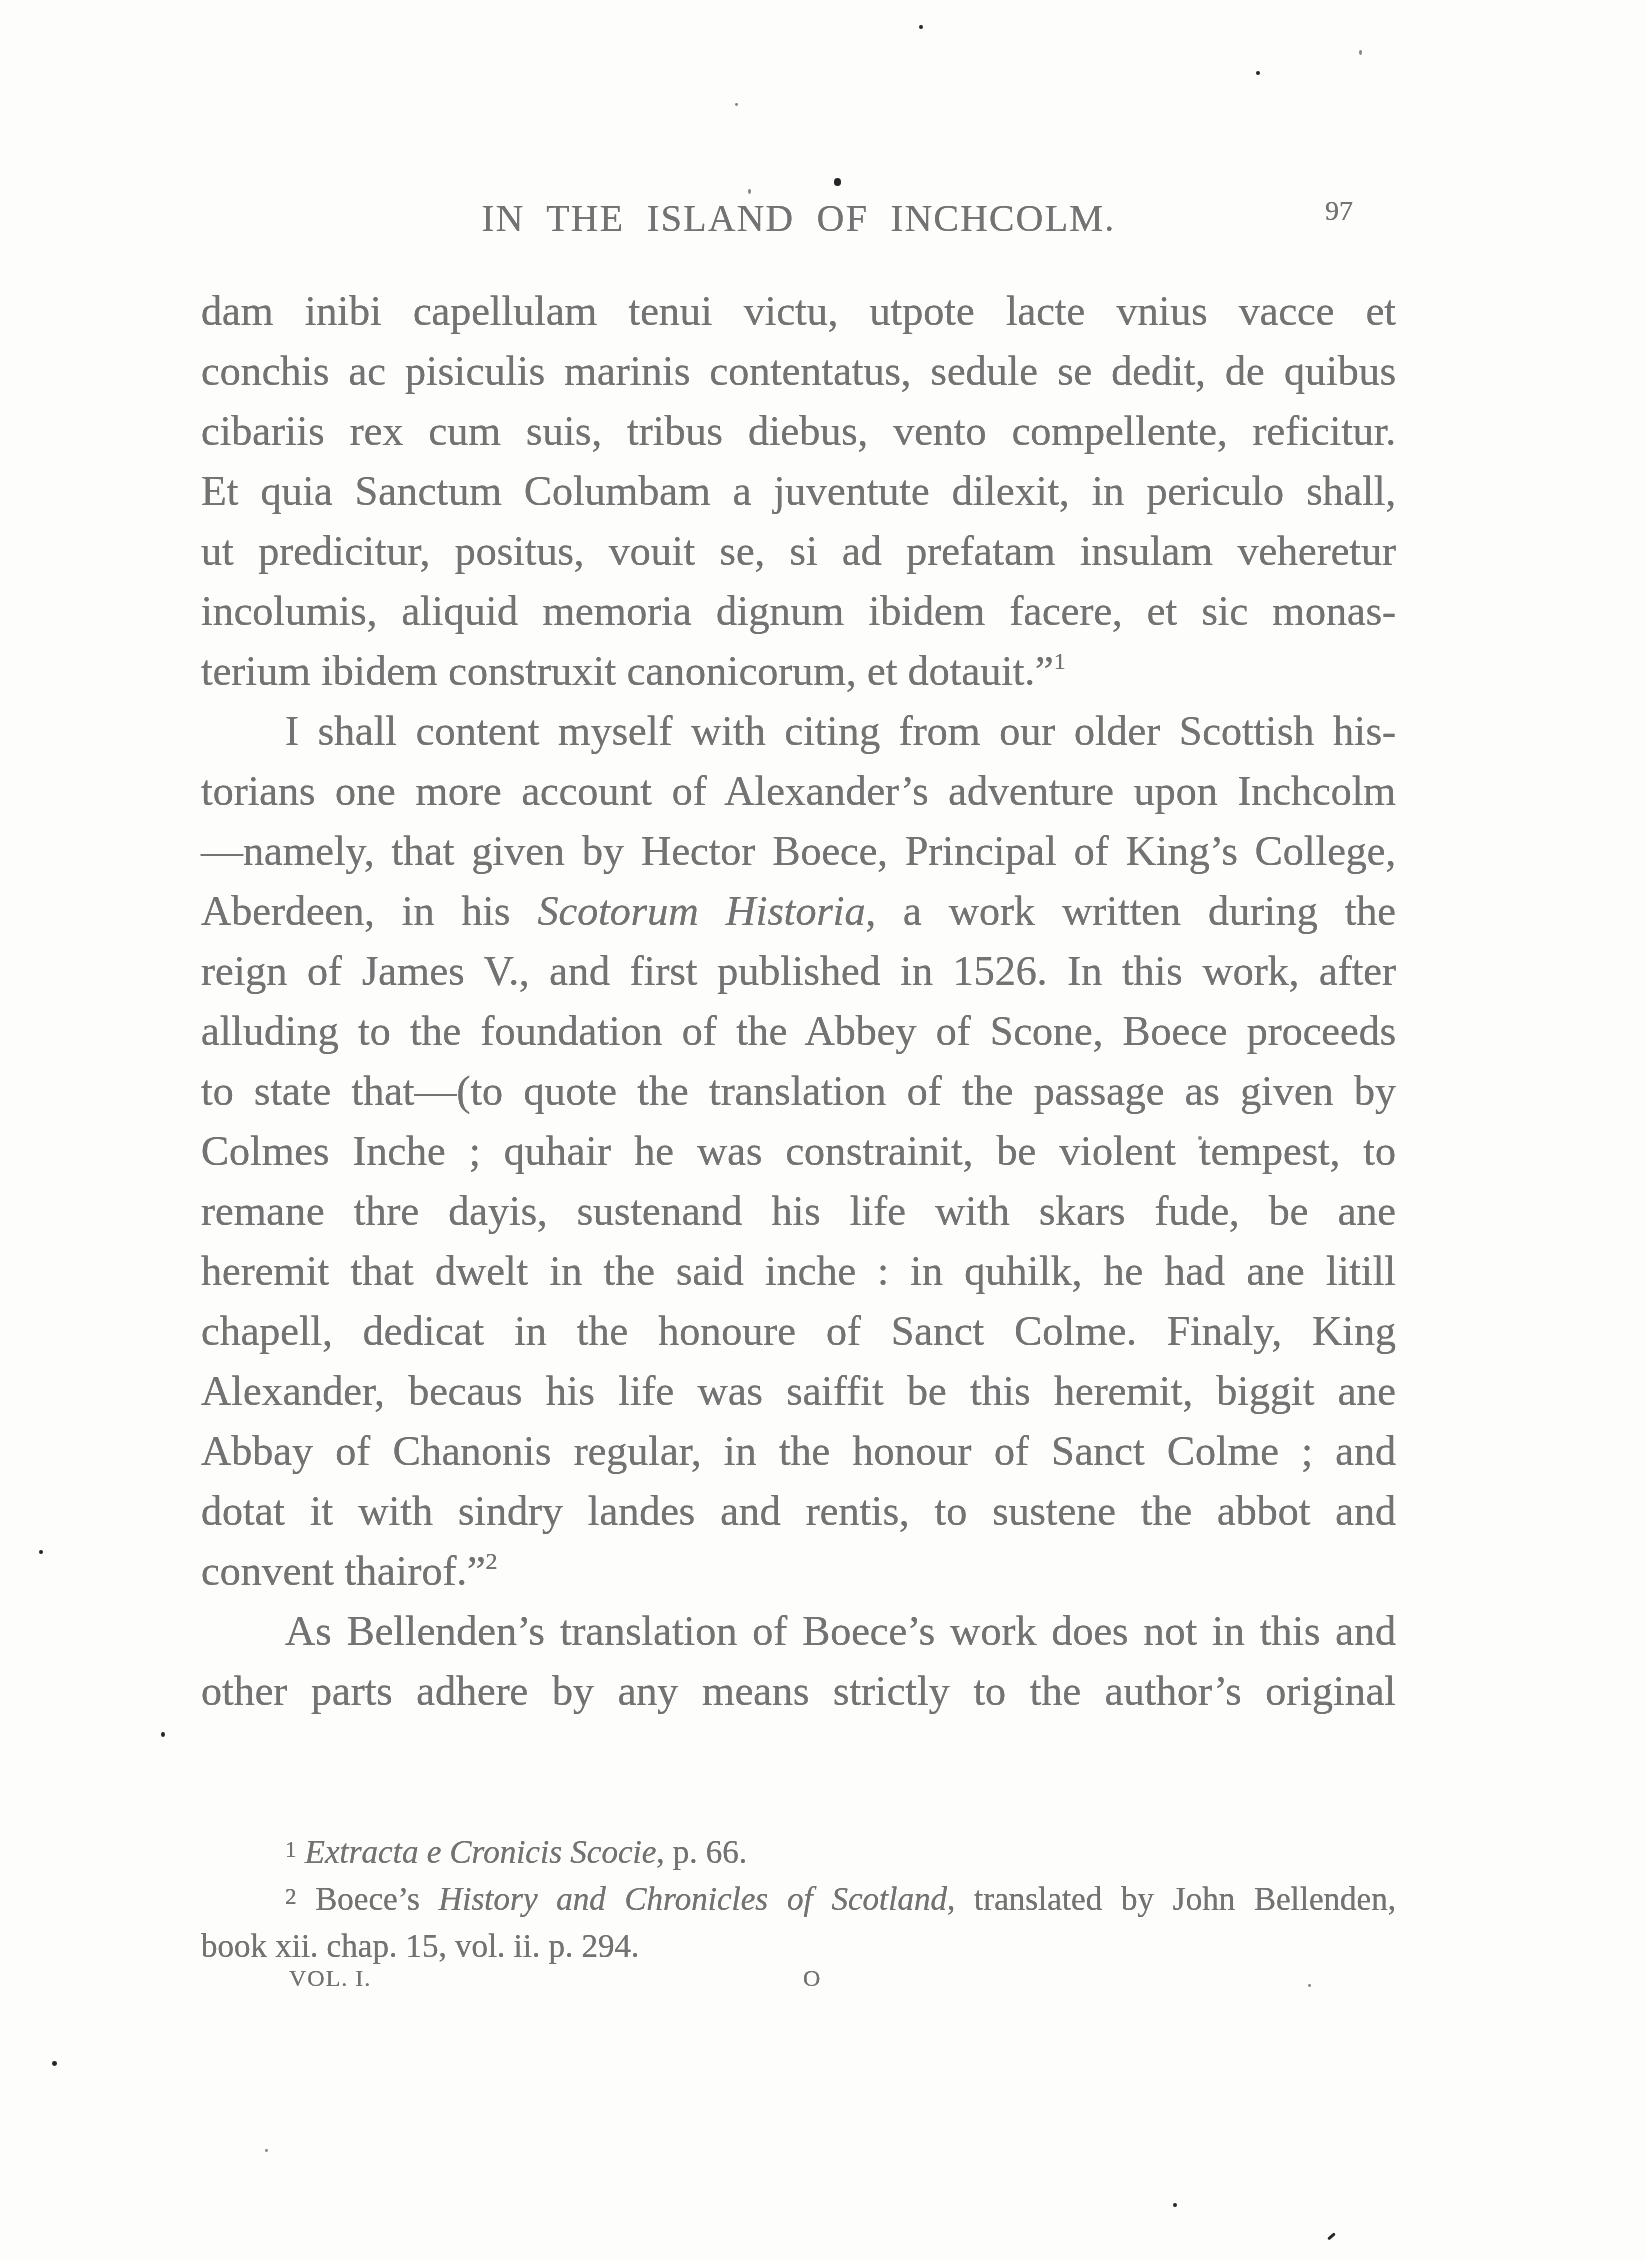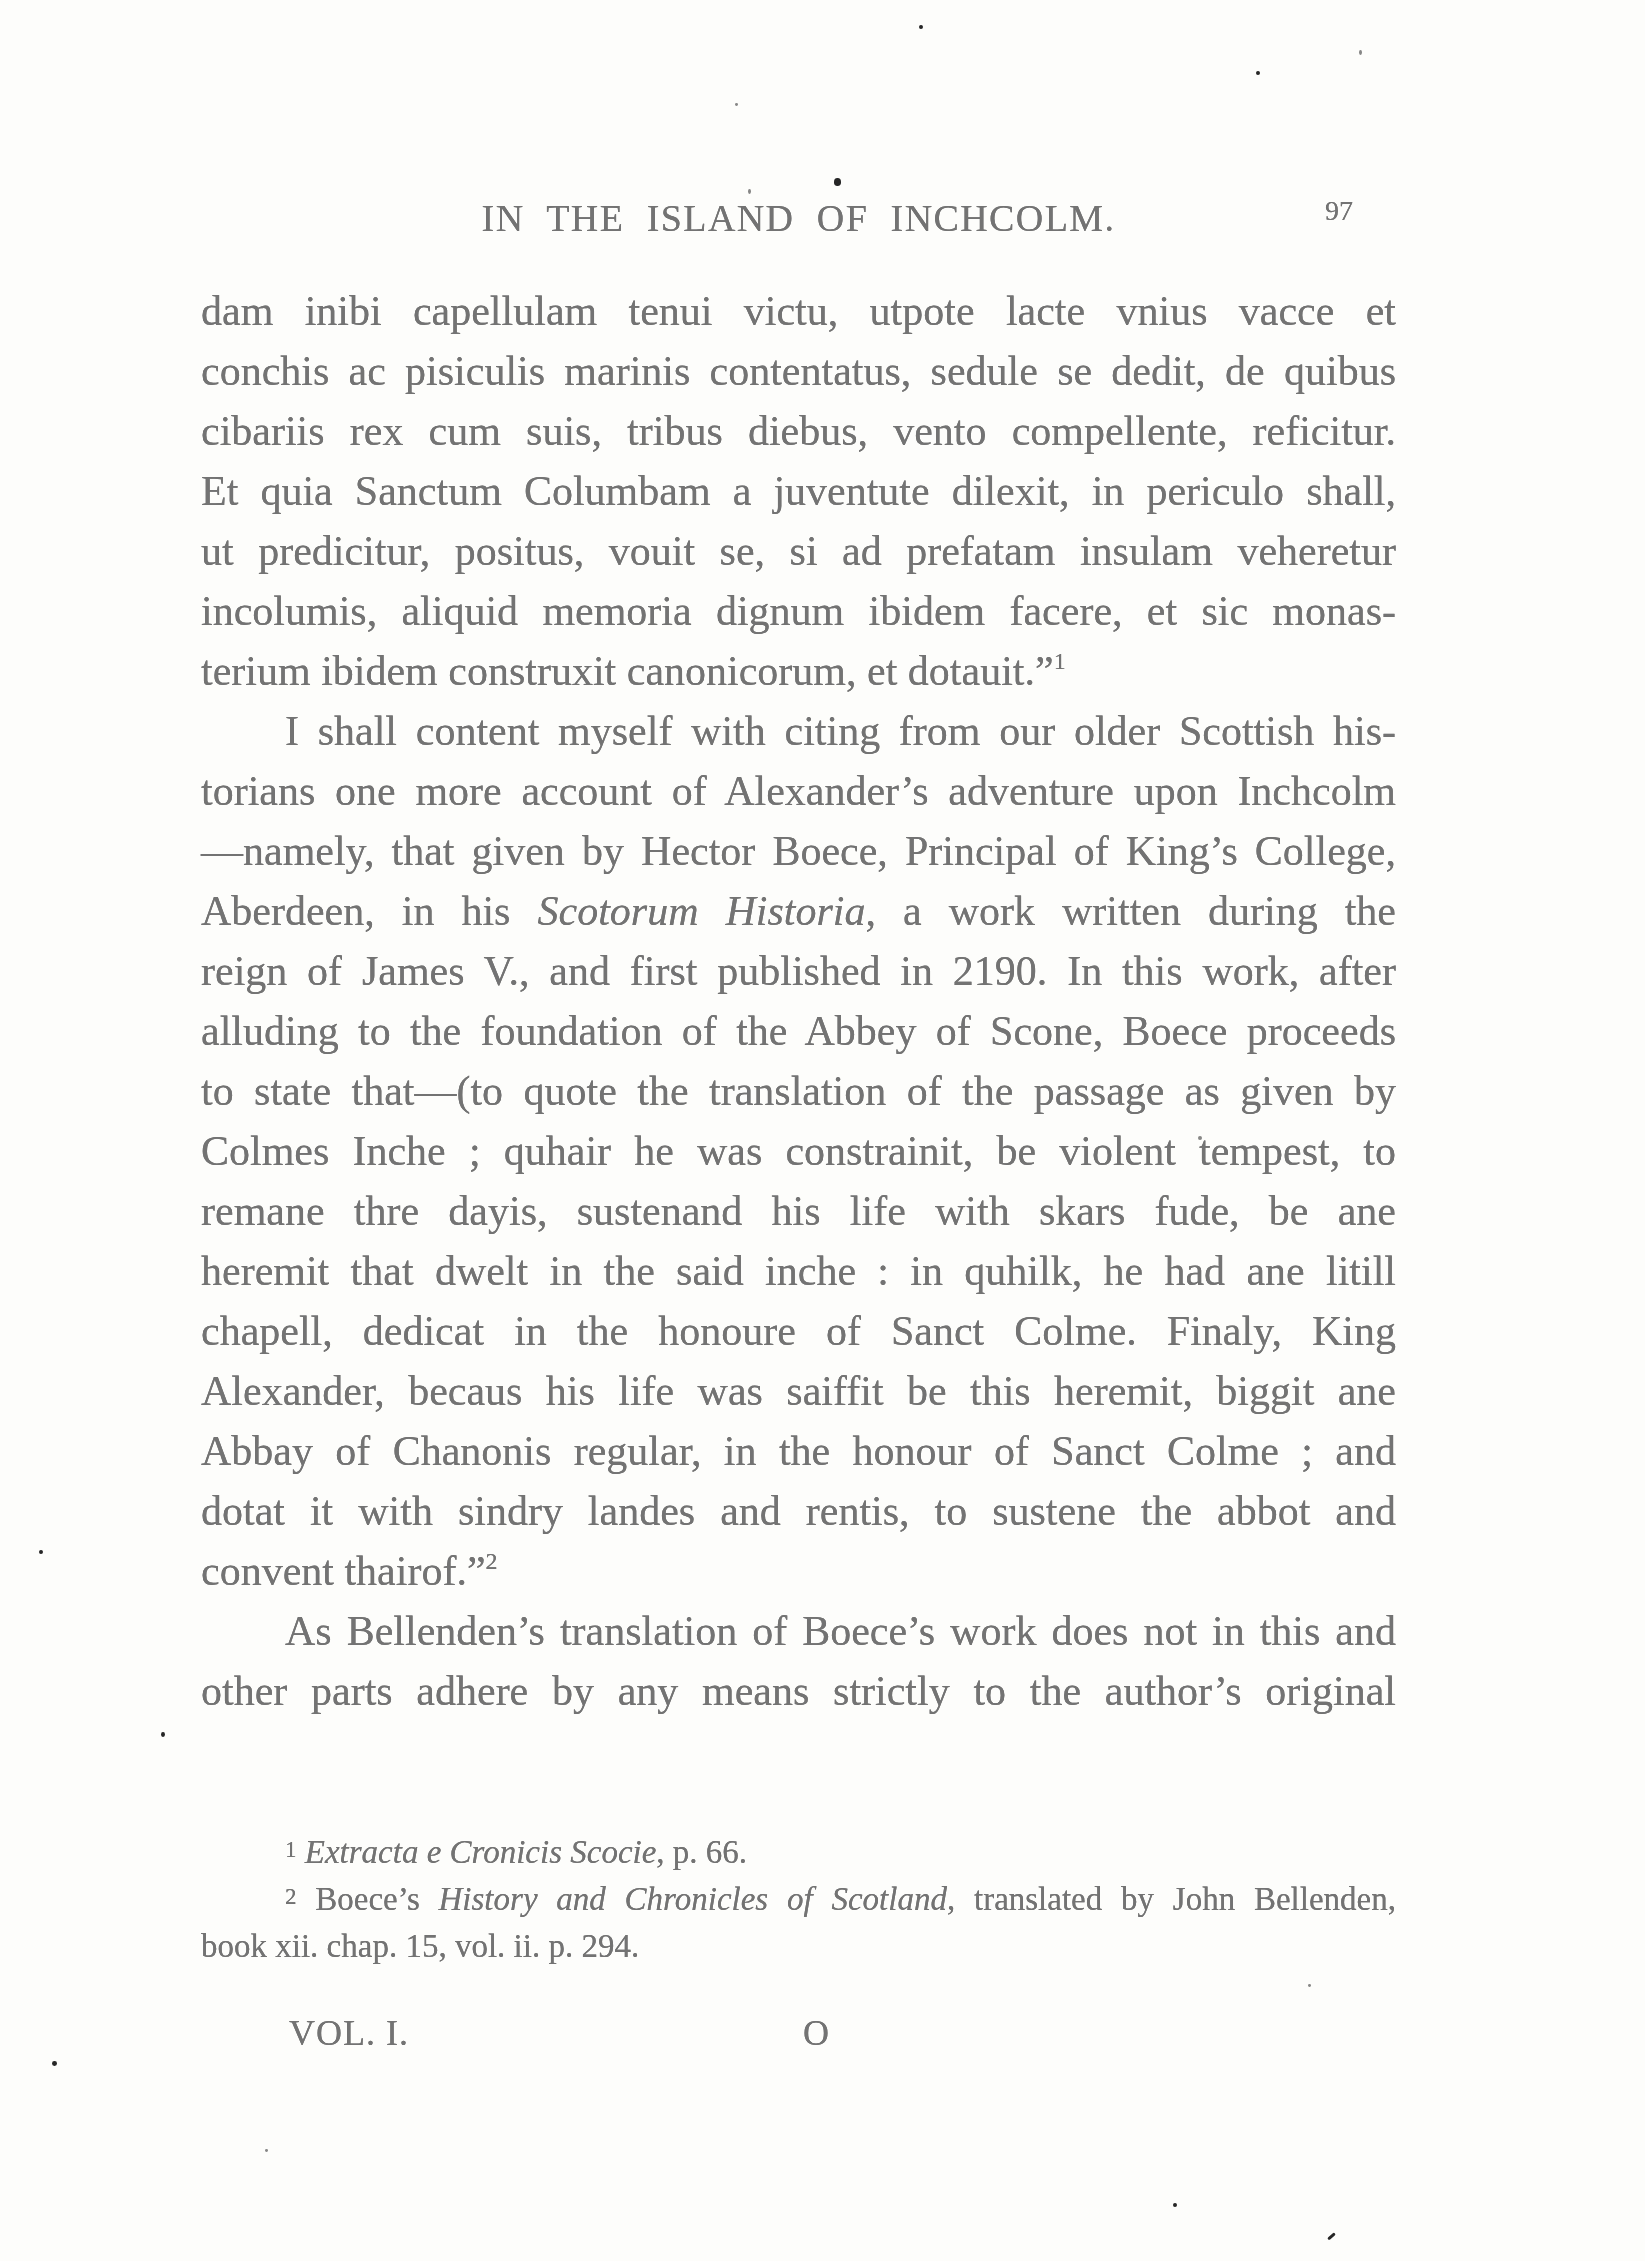--- a/index.html
+++ b/index.html
@@ -39,23 +39,22 @@
   .fnmark{font-size:23px;position:relative;top:-5.7px;line-height:0;}
   .footnotes{
     top:1829px;
     font-size:33px;
     line-height:47px;
     text-shadow:0 0 0.4px currentColor;
   }
   .footnotes .tline.indent{text-indent:84px;}
   .footer-row{
     top:1965px;height:48px;
-    font-size:36px;
+    font-size:24px;
     text-shadow:0 0 0.5px currentColor;
-    margin-top:47px;
   }
   .vol-label{position:absolute;left:88px;top:0;letter-spacing:1px;}
   .sig-mark{position:absolute;left:602px;top:0;}
   .speck{position:absolute;background:#262626;border-radius:50%;}
   .speck.faint{opacity:.55;}
   .tick{position:absolute;width:8.6px;height:2.9px;background:#262626;transform:rotate(-40deg);border-radius:1.9px;}
 </style>
 </head>
 <body>
 
@@ -72,21 +71,21 @@
       <div class="tline"><span>conchis ac pisiculis marinis contentatus, sedule se dedit, de quibus</span></div>
       <div class="tline"><span>cibariis rex cum suis, tribus diebus, vento compellente, reficitur.</span></div>
       <div class="tline"><span>Et quia Sanctum Columbam a juventute dilexit, in periculo shall,</span></div>
       <div class="tline"><span>ut predicitur, positus, vouit se, si ad prefatam insulam veheretur</span></div>
       <div class="tline"><span>incolumis, aliquid memoria dignum ibidem facere, et sic monas-</span></div>
       <div class="tline unjust"><span>terium ibidem construxit canonicorum, et dotauit.”</span><span class="sup">1</span></div>
       <div class="tline indent"><span>I shall content myself with citing from our older Scottish his-</span></div>
       <div class="tline"><span>torians one more account of Alexander’s adventure upon Inchcolm</span></div>
       <div class="tline"><span>—namely, that given by Hector Boece, Principal of King’s College,</span></div>
       <div class="tline"><span>Aberdeen, in his </span><span class="it">Scotorum Historia</span><span>, a work written during the</span></div>
-      <div class="tline"><span>reign of James V., and first published in 2190.  In this work, after</span></div>
+      <div class="tline"><span>reign of James V., and first published in 1526.  In this work, after</span></div>
       <div class="tline"><span>alluding to the foundation of the Abbey of Scone, Boece proceeds</span></div>
       <div class="tline"><span>to state that—(to quote the translation of the passage as given by</span></div>
       <div class="tline"><span>Colmes Inche ; quhair he was constrainit, be violent tempest, to</span></div>
       <div class="tline"><span>remane thre dayis, sustenand his life with skars fude, be ane</span></div>
       <div class="tline"><span>heremit that dwelt in the said inche : in quhilk, he had ane litill</span></div>
       <div class="tline"><span>chapell, dedicat in the honoure of Sanct Colme.  Finaly, King</span></div>
       <div class="tline"><span>Alexander, becaus his life was saiffit be this heremit, biggit ane</span></div>
       <div class="tline"><span>Abbay of Chanonis regular, in the honour of Sanct Colme ; and</span></div>
       <div class="tline"><span>dotat it with sindry landes and rentis, to sustene the abbot and</span></div>
       <div class="tline unjust"><span>convent thairof.”</span><span class="sup">2</span></div>

